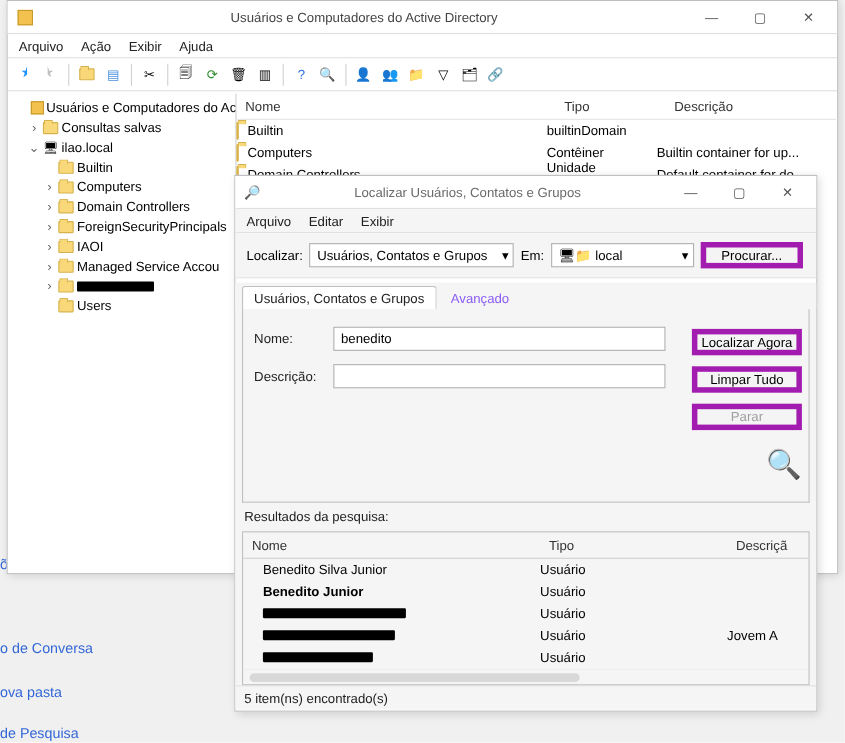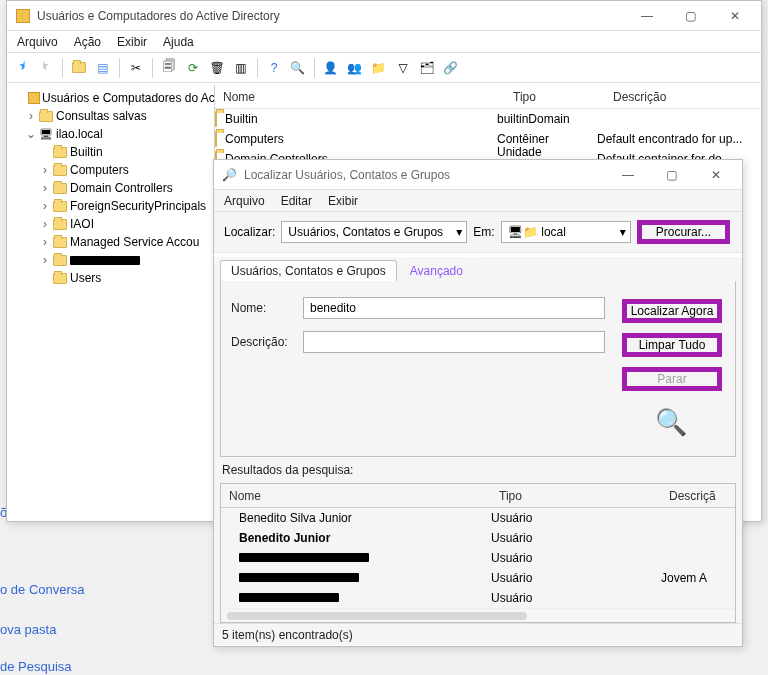--- a/index.html
+++ b/index.html
@@ -1,20 +1,20 @@
 <!DOCTYPE html>
 <html><head>
 <meta charset="utf-8">
 <style>
   * { box-sizing: border-box; font-family: "Segoe UI", Tahoma, sans-serif; font-size: 12px; }
   body { margin: 0; width: 768px; height: 675px; background: #f0f0f0; position: relative; overflow: hidden; }
   .win { position: absolute; background: #fff; border: 1px solid #bfbfbf; box-shadow: 2px 2px 8px rgba(0,0,0,.15); }
   .titlebar { height: 30px; display: flex; align-items: center; padding: 0 4px 0 8px; border-bottom: 1px solid #e0e0e0; background:#fff; }
   .titlebar .ticon { width:16px;height:16px;margin-right:6px;display:inline-flex;align-items:center;justify-content:center; }
-  .titlebar .title { flex:1; color:#444; }
+  .titlebar .title { flex:1; color:#444;text-align:center; }
   .winbtn { width:44px;height:28px;display:inline-flex;align-items:center;justify-content:center;color:#555; }
   .menubar { height:22px; display:flex; align-items:center; gap:16px; padding:0 10px; border-bottom:1px solid #e0e0e0; color:#222;}
   .menubar span{cursor:default;}
   .toolbar { height:30px; display:flex; align-items:center; padding:2px 4px; gap:2px; border-bottom:1px solid #e0e0e0; }
   .tbtn { width:22px;height:22px;display:inline-flex;align-items:center;justify-content:center;border-radius:2px; }
   .tsep{width:1px;height:20px;background:#d0d0d0;margin:0 3px;}
   .body { display:flex; position:absolute; top:84px; left:1px; right:1px; bottom:1px;}
   .tree { width:207px; border-right:1px solid #d0d0d0; overflow:hidden; padding:4px 0;}
   .tree-row{display:flex;align-items:center;height:18px;padding-left:20px;white-space:nowrap;overflow:hidden;text-overflow:ellipsis;}
   .tree-row .tw{width:14px;display:inline-flex;justify-content:center;color:#666;}
@@ -32,21 +32,21 @@
   .btn{height:24px;border:5px solid #a21caf;background:#f4f4f4;padding:0 14px;display:inline-flex;align-items:center;justify-content:center;white-space:nowrap;}
   .btn:disabled,.btn.disabled{color:#a0a0a0;}
   .textin{border:1px solid #b0b0b0;height:22px;padding:0 6px;flex:1;}
   .tabhead{display:flex;align-items:flex-end;height:24px;padding:0 6px;margin-top:4px;background:#f5f5f5;}
   .tab{padding:3px 10px;border:1px solid #c0c0c0;border-bottom:none;background:#fff;border-radius:3px 3px 0 0;margin-right:2px;color:#222;}
   .tab.inactive{background:#f5f5f5;border-color:transparent;color:#8b5cf6;}
   .tabbody{border:1px solid #c0c0c0;border-top:none;padding:10px 0 18px 0;margin:0 6px;min-height:140px;display:flex;}
   .formcol{flex:1;}
   .formrow{display:flex;align-items:center;padding:6px 10px;}
   .formrow label{width:72px;color:#222;}
-  .sidebtns{display:flex;flex-direction:column;gap:10px;align-items:center;width:120px;padding:8px 6px 0 0;}
+  .sidebtns{display:flex;flex-direction:column;gap:10px;align-items:flex-end;width:120px;padding:8px 6px 0 0;}
   .sidebtns .btn{width:100px;}
   .results{border:1px solid #c0c0c0;margin:6px 6px 0 6px;}
   .results .list-head{border-bottom:1px solid #d0d0d0;}
   .results .list-row .ic{margin:0 4px 0 6px;}
   .usericon{width:14px;height:14px;border-radius:50%;background:radial-gradient(circle at 50% 35%, #f3d2b3 0 35%, transparent 36%), radial-gradient(circle at 50% 110%, #4aa3e0 0 55%, transparent 56%);}
   .redact{display:inline-block;height:9px;background:#000;border-radius:1px;}
   .status{height:22px;border-top:1px solid #e0e0e0;display:flex;align-items:center;padding:0 8px;color:#222;}
 
   
   .bgtxt{position:absolute;left:0;color:#3367d6;font-size:13px;}
@@ -188,21 +188,21 @@
       <div class="list-row">
           <span class="ic"><span class="folder"></span></span>
           <div class="col" style="width:272px">Builtin</div>
           <div class="col" style="width:100px">builtinDomain</div>
           <div class="col" style="flex:1"></div>
         </div>
       <div class="list-row">
           <span class="ic"><span class="folder"></span></span>
           <div class="col" style="width:272px">Computers</div>
           <div class="col" style="width:100px">Contêiner</div>
-          <div class="col" style="flex:1">Default encontrado for up...</div>
+          <div class="col" style="flex:1">Builtin container for up...</div>
         </div>
       <div class="list-row">
           <span class="ic"><span class="folder"></span></span>
           <div class="col" style="width:272px">Domain Controllers</div>
           <div class="col" style="width:100px">Unidade Orga...</div>
           <div class="col" style="flex:1">Default container for do...</div>
         </div>
     </div>
   </div>
 </div>

